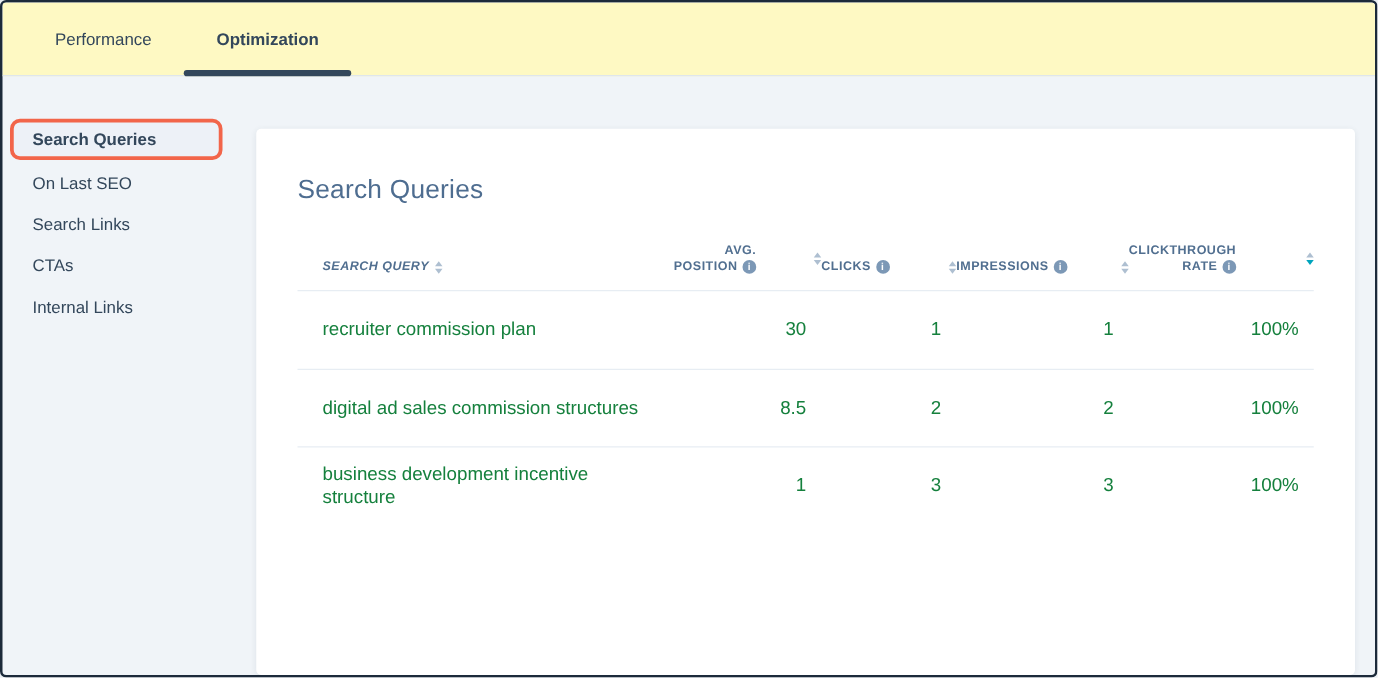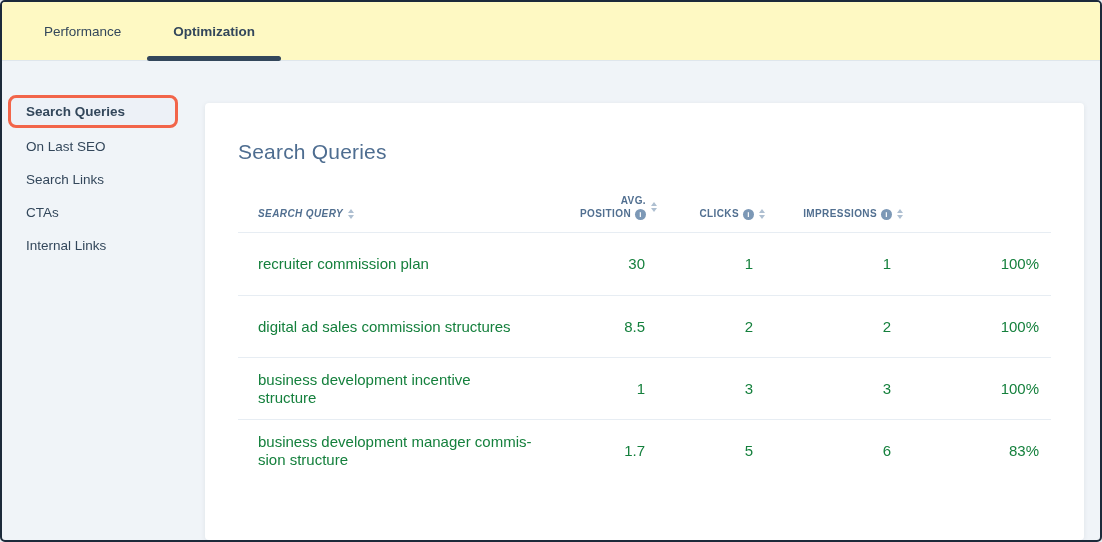--- a/index.html
+++ b/index.html
@@ -102,21 +102,21 @@
   .grid {
     display: grid;
     grid-template-columns: minmax(0,1fr) 118px 108px 138px 148px;
   }
   .thead {
     align-items: end;
     padding-bottom: 12px;
     border-bottom: 1px solid #e7edf3;
   }
   .th {
-    display: flex; justify-content: flex-end; align-items: center;
+    display: flex; justify-content: space-between; align-items: center;
     font-size: 10px; font-weight: 700;
     letter-spacing: .4px;
     color: #516f90;
     cursor: pointer;
     line-height: 13px;
   }
   .th.left { justify-content: flex-start; padding-left: 20px; }
   .th-label { display: inline-block; text-align: right; }
   .th.left .th-label { text-align: left; font-style: italic; }
   .th-text { white-space: pre-line; }
@@ -224,20 +224,28 @@
       <i class="car down"></i>
     </span>
   </div>
               <div class="th">
     <span class="th-label"><span class="th-text">IMPRESSIONS</span><i class="info-icon">i</i></span>
     <span class="sorter">
       <i class="car up"></i>
       <i class="car down"></i>
     </span>
   </div>
+              <div class="th sorted-desc">
+    <span class="th-label"><span class="th-text">CLICKTHROUGH
+RATE</span><i class="info-icon">i</i></span>
+    <span class="sorter">
+      <i class="car up"></i>
+      <i class="car down"></i>
+    </span>
+  </div>
             </div>
           <div>
               <div class="grid tr">
     <div class="td query">recruiter commission plan</div>
     <div class="td num">30</div>
     <div class="td num">1</div>
     <div class="td num">1</div>
     <div class="td num">100%</div>
   </div>
               <div class="grid tr">
@@ -248,27 +256,19 @@
     <div class="td num">100%</div>
   </div>
               <div class="grid tr">
     <div class="td query">business development incentive
 structure</div>
     <div class="td num">1</div>
     <div class="td num">3</div>
     <div class="td num">3</div>
     <div class="td num">100%</div>
   </div>
-              <div class="grid tr">
-    <div class="td query">business development manager commis-
-sion structure</div>
-    <div class="td num">1.7</div>
-    <div class="td num">5</div>
-    <div class="td num">6</div>
-    <div class="td num">83%</div>
-  </div>
             </div>
         </div>
       </div>
 
     </div>
   </div>
 </div>
 
 </body></html>

